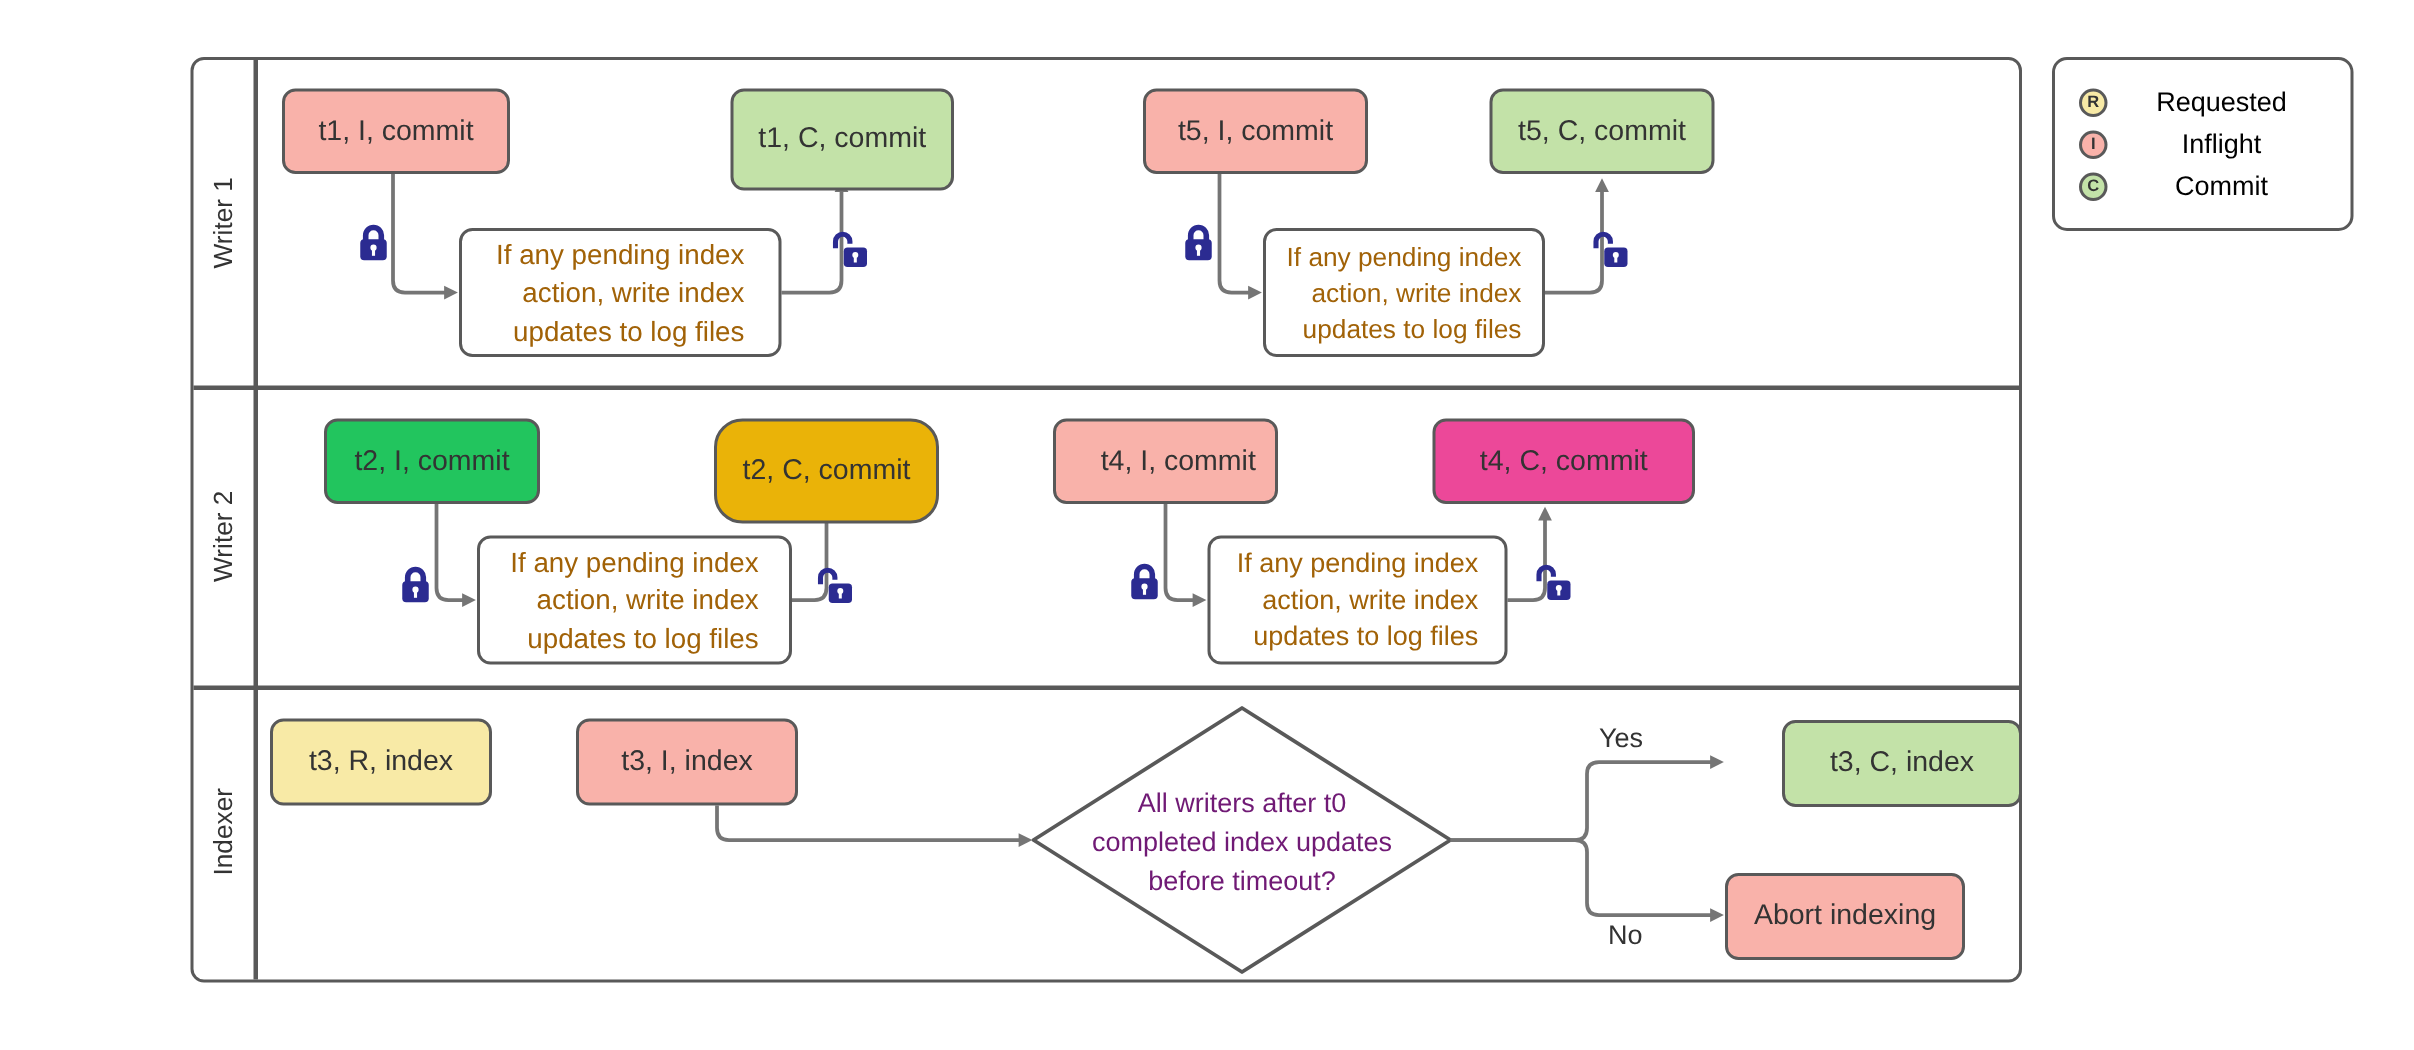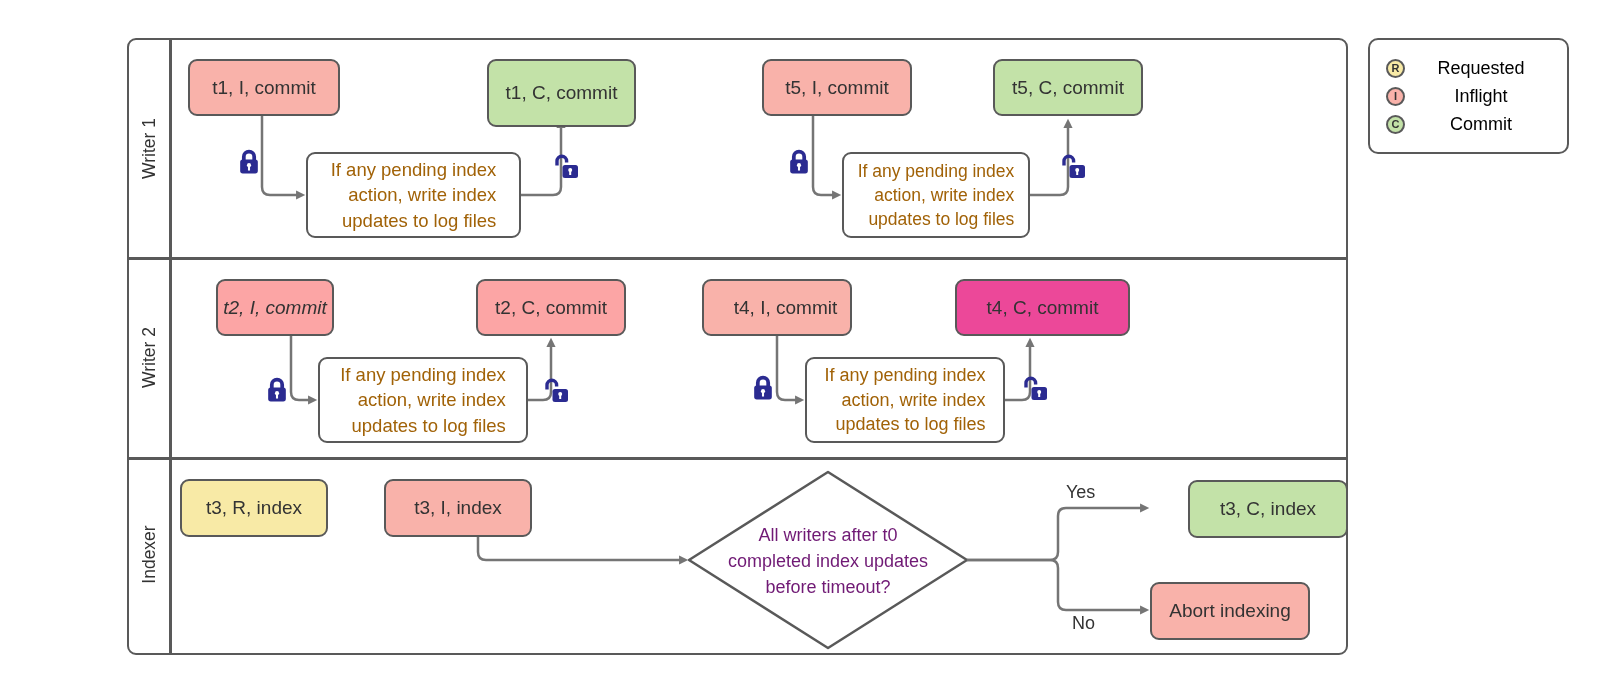--- a/index.html
+++ b/index.html
@@ -101,22 +101,22 @@
   <div class="node" style="left: 487px; top: 59px; width: 149px; height: 68px; background: rgb(195, 226, 168);">t1, C, commit</div>
   <div class="note" style="left:306px;top:152px;width:215px;height:86px;">If any pending index
 action, write index
 updates to log files</div>
   <div class="node" style="left: 738px; top: 59px; width: 150px; height: 57px; background: rgb(249, 178, 170); margin-left: 24px;">t5, I, commit</div>
   <div class="node" style="left: 993px; top: 59px; width: 150px; height: 57px; background: rgb(195, 226, 168);">t5, C, commit</div>
   <div class="note" style="left:842px;top:152px;width:188px;height:86px;font-size:17.5px;">If any pending index
 action, write index
 updates to log files</div>
 
-  <div class="node" style="left: 216px; top: 279px; width: 118px; height: 57px; background: #fca5a5; font-style: italic;">t2, I, commit</div>
-  <div class="node" style="left: 476px; top: 279px; width: 150px; height: 57px; background: #fca5a5;">t2, C, commit</div>
+  <div class="node" style="left: 216px; top: 279px; width: 144px; height: 57px; background: #22c55e;">t2, I, commit</div>
+  <div class="node" style="left: 476px; top: 279px; width: 150px; height: 70px; background: #eab308; border-radius: 19px;">t2, C, commit</div>
   <div class="note" style="left:318px;top:357px;width:210px;height:86px;">If any pending index
 action, write index
 updates to log files</div>
   <div class="node" style="left: 702px; top: 279px; width: 150px; height: 57px; background: rgb(249, 178, 170); padding-left: 17px;">t4, I, commit</div>
   <div class="node" style="left: 955px; top: 279px; width: 175px; height: 57px; background: #ec4899;">t4, C, commit</div>
   <div class="note" style="left:805px;top:357px;width:200px;height:86px;font-size:18px;">If any pending index
 action, write index
 updates to log files</div>
 
   <div class="node" style="left: 180px; top: 479px; width: 148px; height: 58px; background: rgb(248, 234, 166);">t3, R, index</div>

